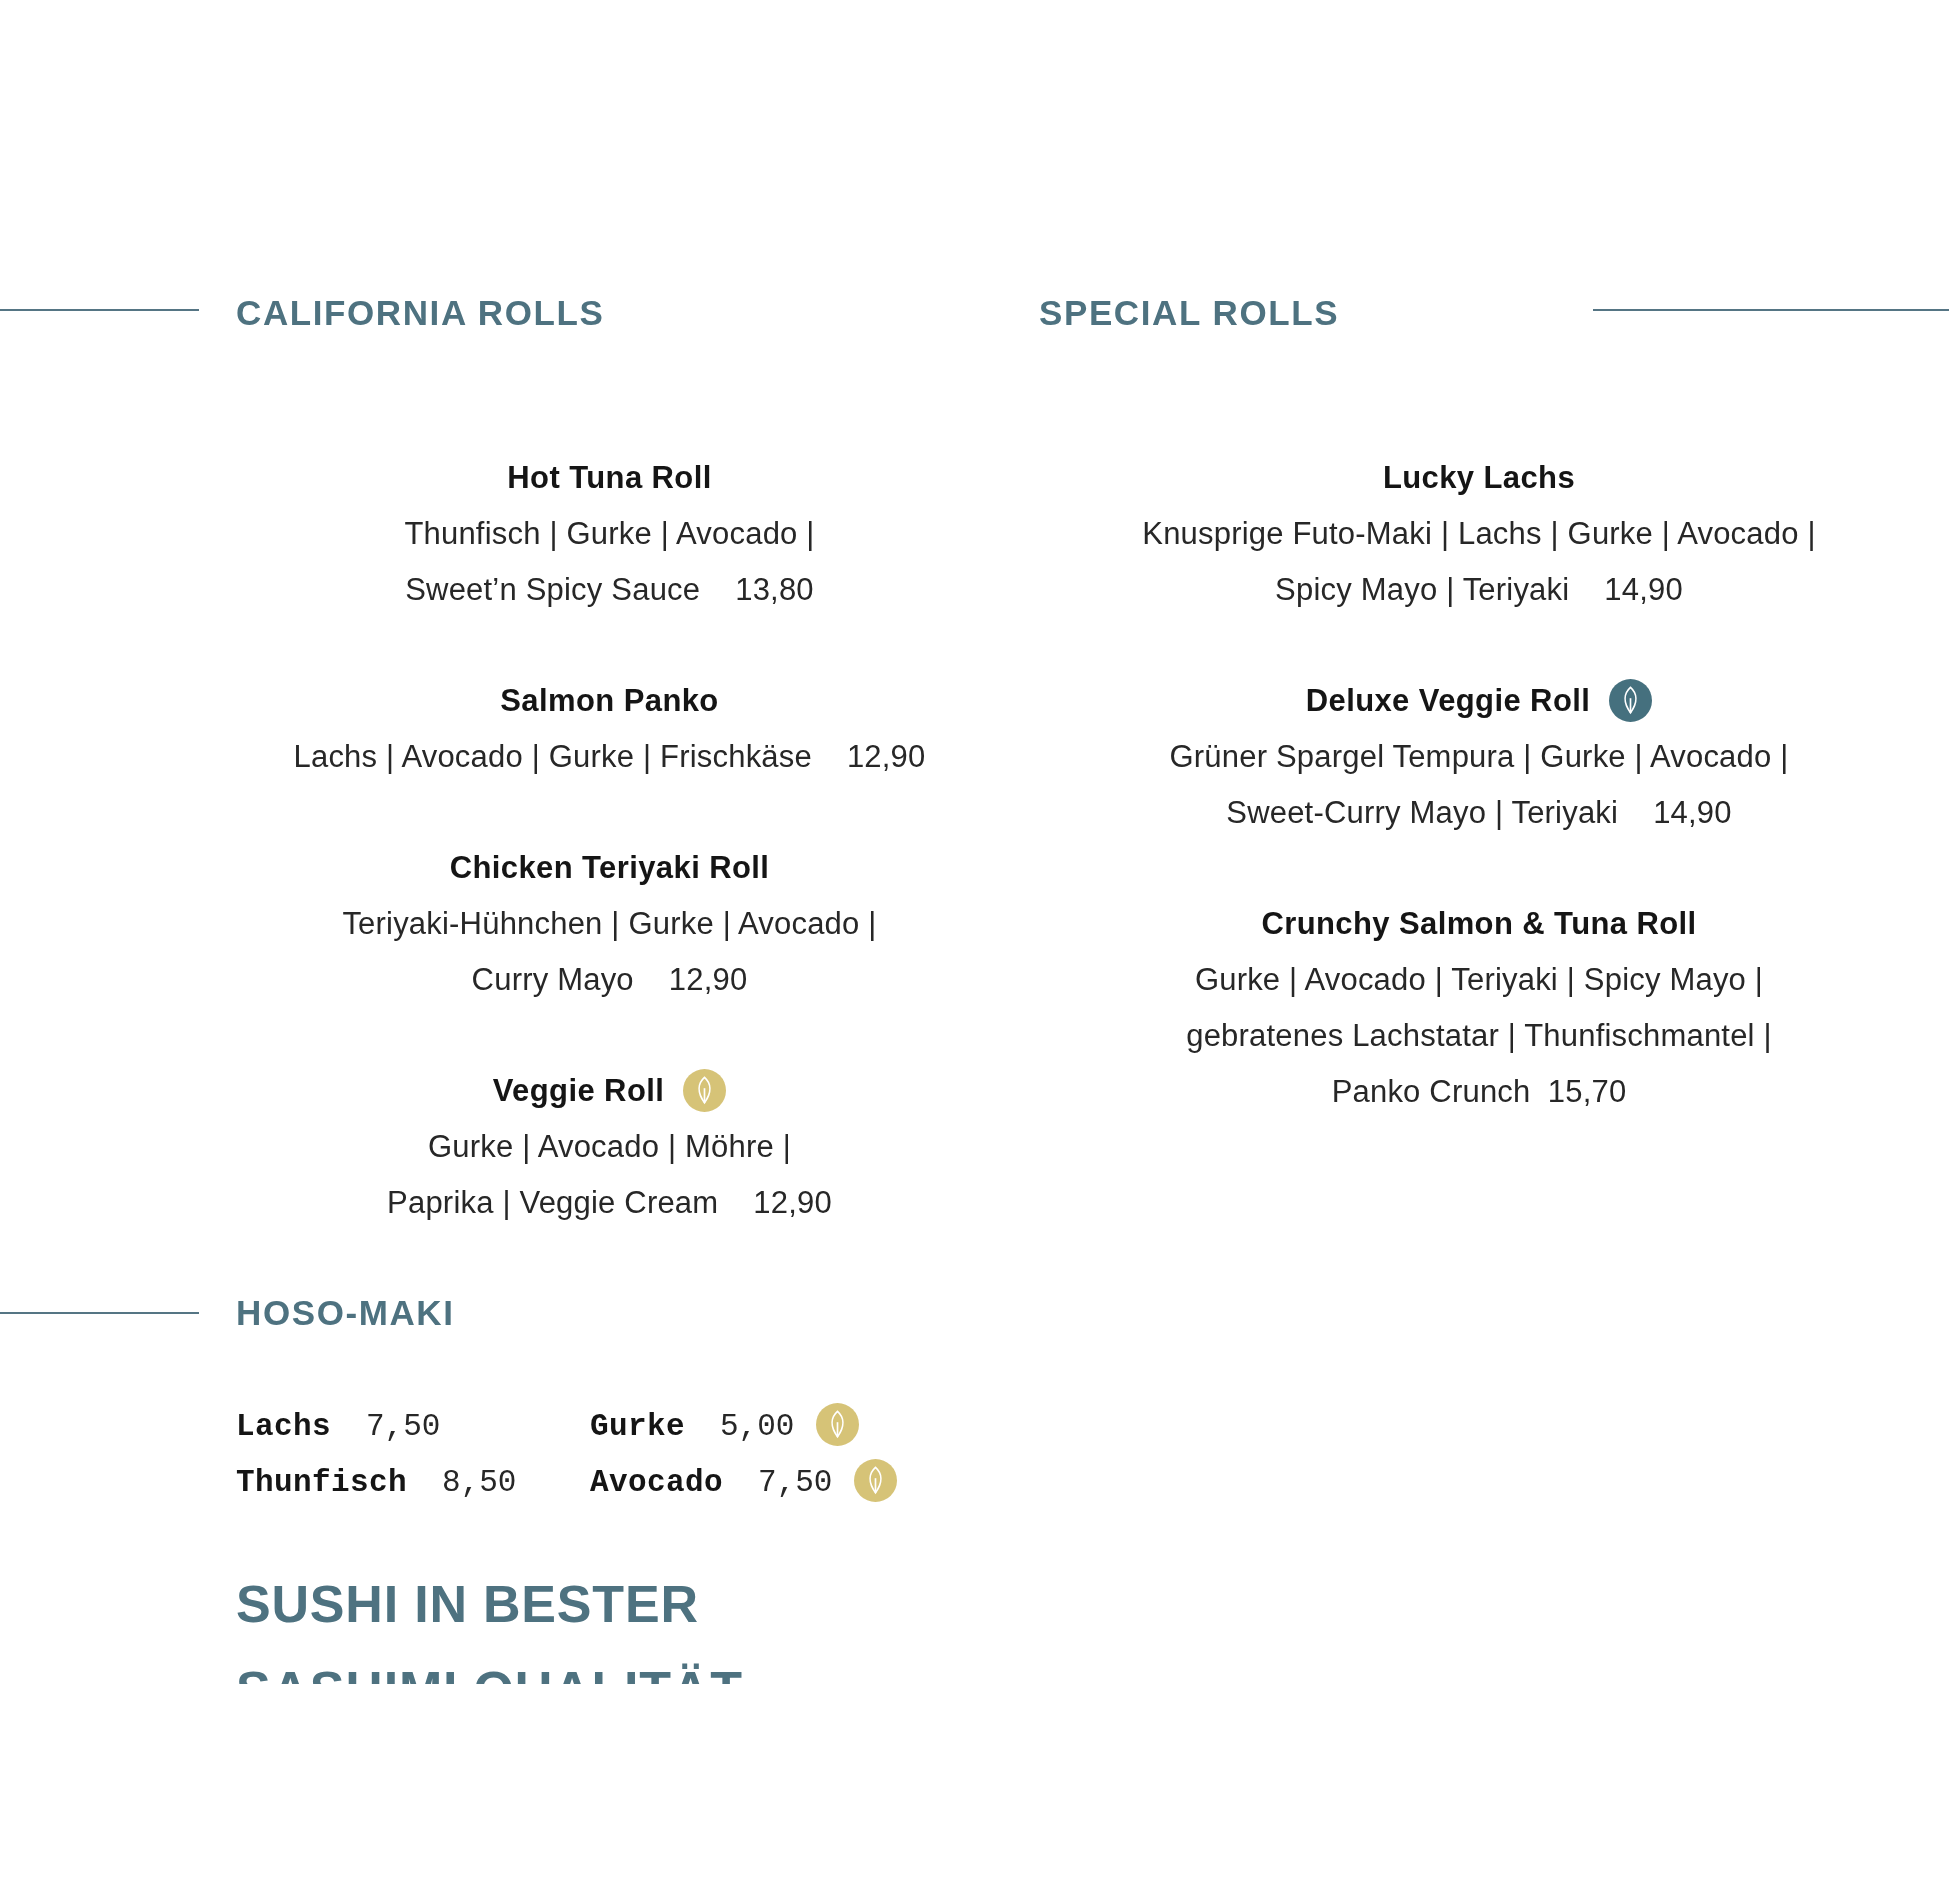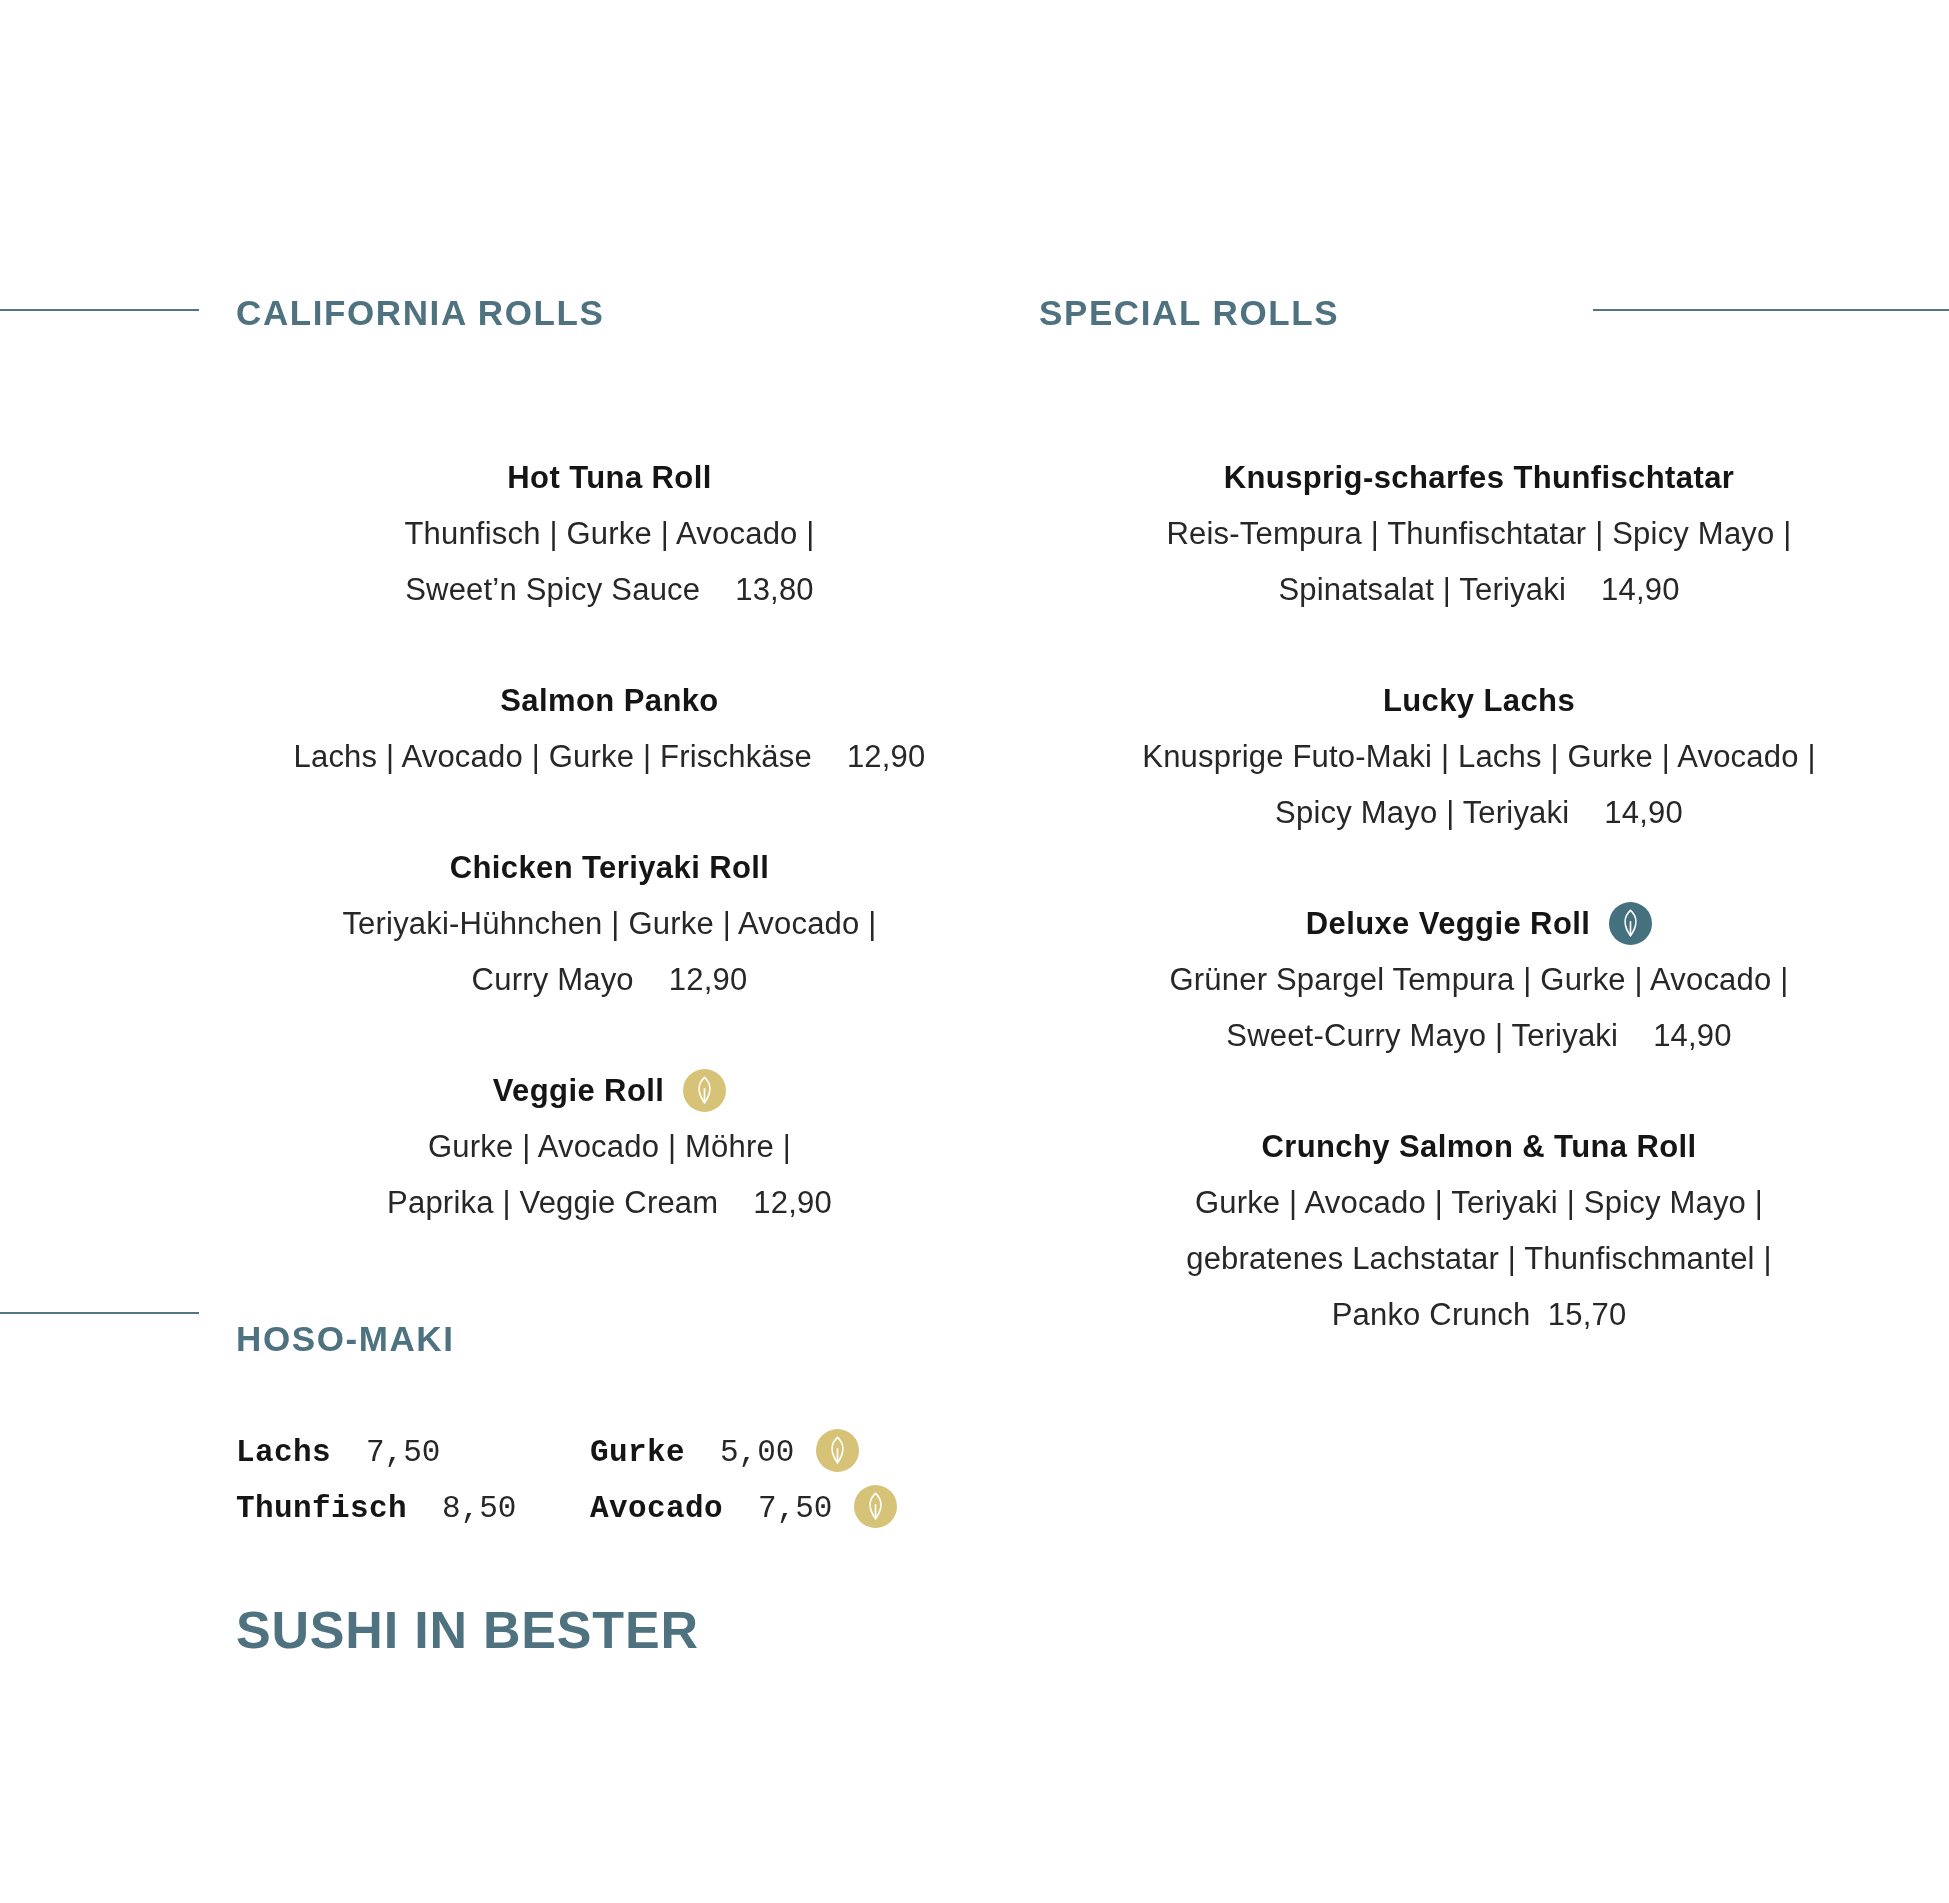--- a/index.html
+++ b/index.html
@@ -27,21 +27,21 @@
   .section-heading {
     margin:0;
     font-size:35px;
     line-height:36px;
     font-weight:700;
     letter-spacing:1.6px;
     color:var(--accent, #4e7280);
     white-space:nowrap;
   }
   .section-heading.first { margin-bottom:119px; }
-  .section-heading.hoso  { margin-top:90px; margin-bottom:0; }
+  .section-heading.hoso  { margin-top:64px; margin-bottom:0; }
 
   .item { margin-bottom:55px; }
   .line {
     font-size:31px;
     line-height:56px;
     font-weight:400;
     letter-spacing:0.2px;
     color:var(--body, #272727);
     white-space:nowrap;
     text-align:center;
@@ -155,25 +155,20 @@
       <div>SASHIMI QUALITÄT</div>
     </div>
 
   </div>
 
   <div class="col col-right">
 
     <h2 class="section-heading first">SPECIAL ROLLS</h2>
 
 
-    <div class="item">
-      <div class="line title">Knusprig-scharfes Thunfischtatar</div>
-      <div class="line"><span>Reis-Tempura  |  Thunfischtatar  |  Spicy Mayo |</span></div>
-      <div class="line"><span>Spinatsalat  | Teriyaki</span><span class="price">14,90</span></div>
-    </div>
 
     <div class="item">
       <div class="line title">Lucky Lachs</div>
       <div class="line"><span>Knusprige Futo-Maki | Lachs  | Gurke | Avocado |</span></div>
       <div class="line"><span>Spicy Mayo | Teriyaki</span><span class="price">14,90</span></div>
     </div>
 
     <div class="item">
       <div class="line title">
         <span>Deluxe Veggie Roll</span><span class="badge teal"><svg viewBox="0 0 56 56">

